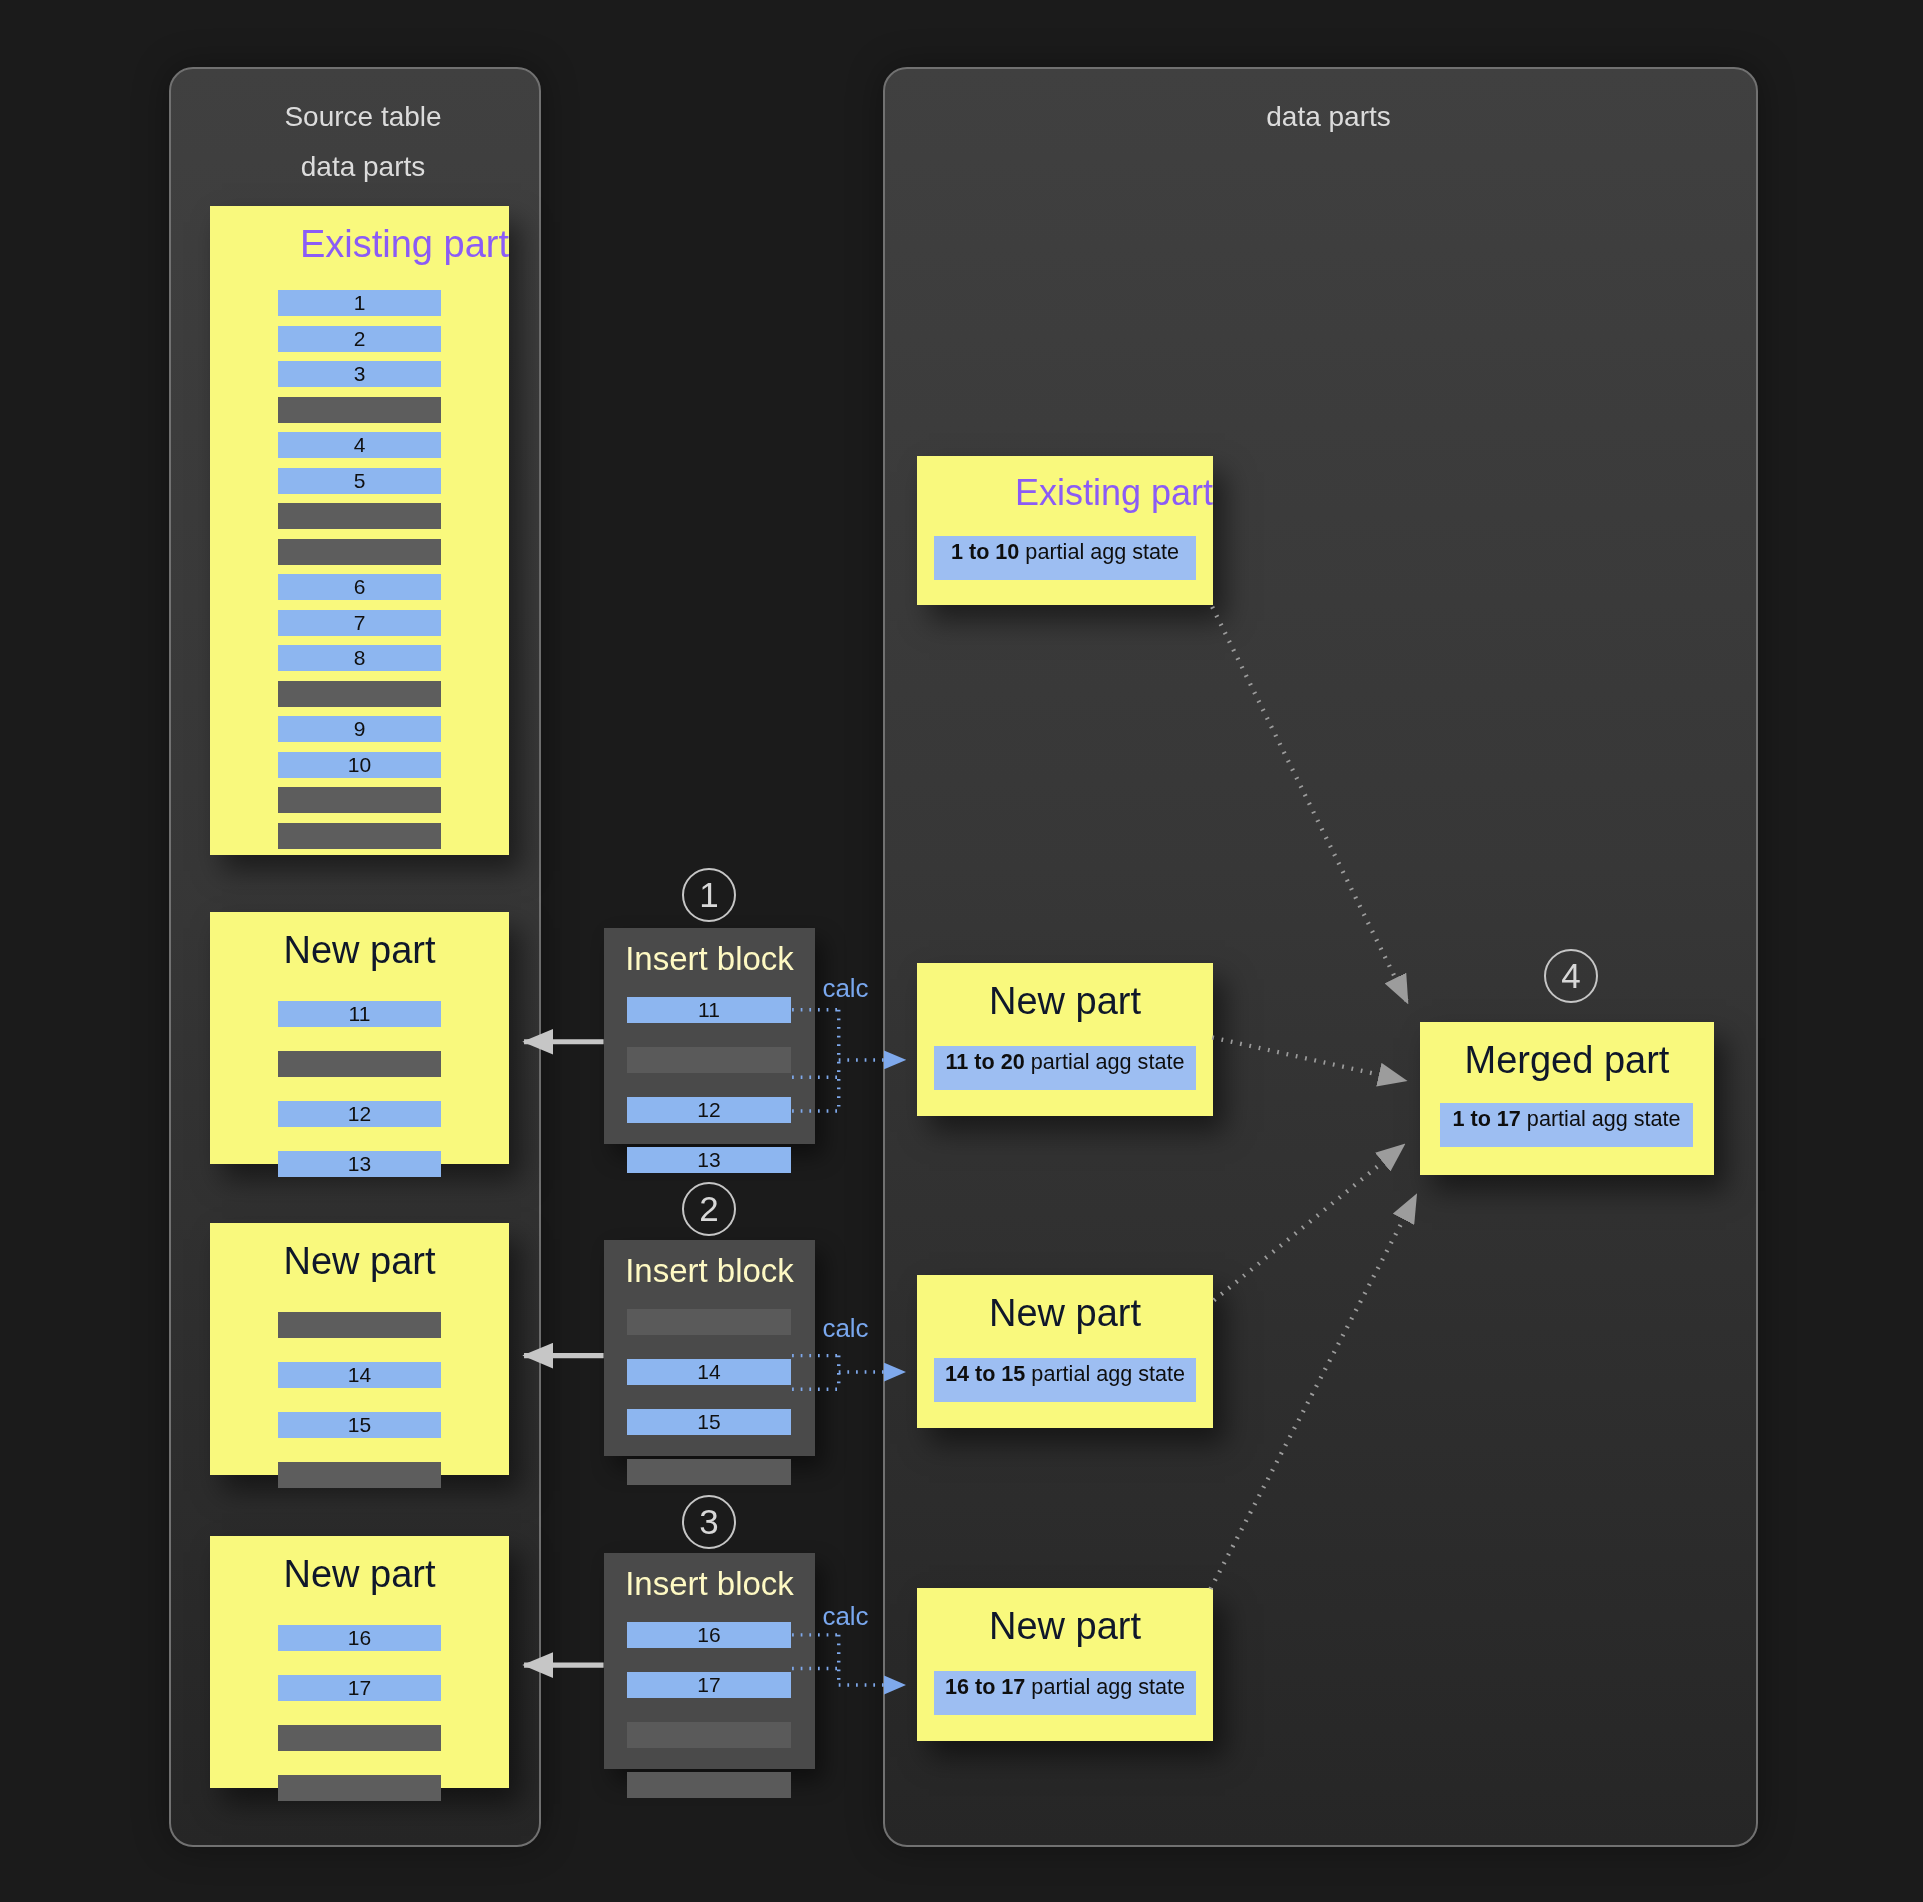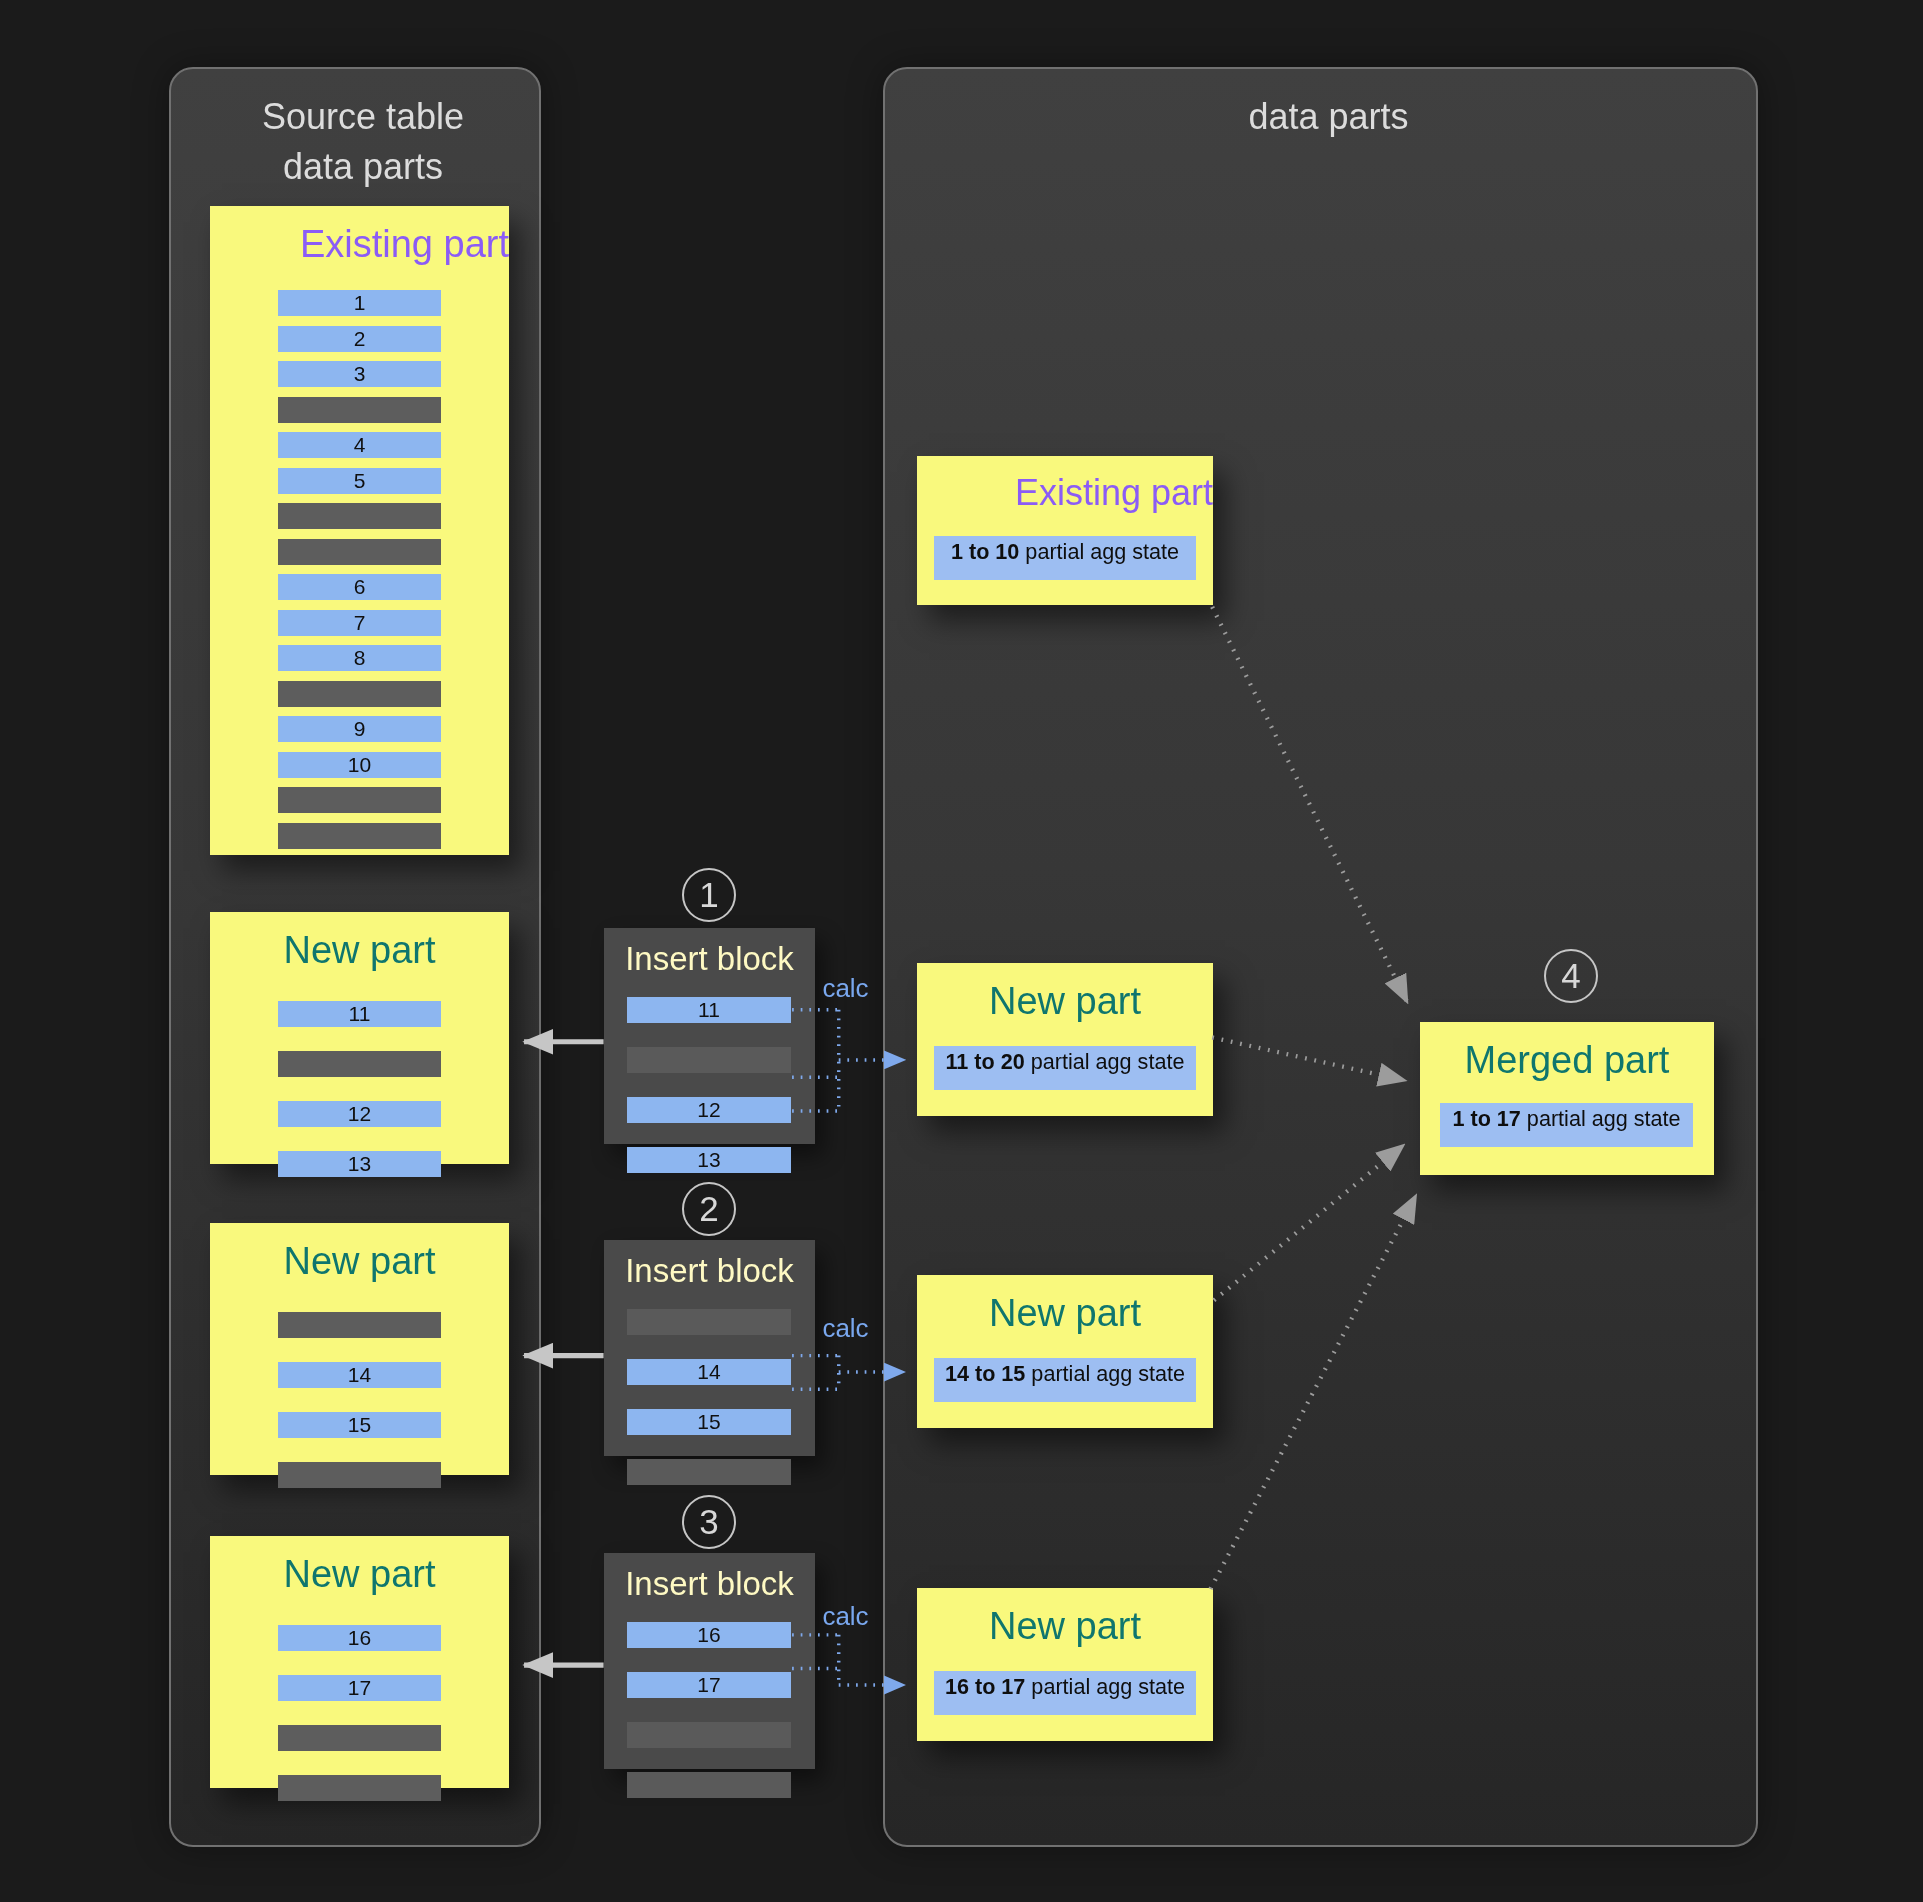--- a/index.html
+++ b/index.html
@@ -3,26 +3,26 @@
 <meta charset="utf-8">
 <style>
   html,body{margin:0;padding:0;background:#1b1b1b;}
   .canvas{position:relative;width:1923px;height:1902px;background:#1b1b1b;
           font-family:"Liberation Sans",sans-serif;overflow:hidden;}
 
   .panel{position:absolute;border:2.6px solid #717171;border-radius:24px;
          background:linear-gradient(180deg,#404040 0%,#373737 45%,#262626 100%);
          box-shadow:0 0 35px rgba(0,0,0,.35);}
   .panel-title{position:absolute;top:22.5px;left:16px;right:0;text-align:center;
-               font-size:36px;line-height:50px;color:#dcdcdc;}
+               font-size:28px;line-height:50px;color:#dcdcdc;}
 
   .part{position:absolute;background:#f9f97d;
         box-shadow:12px 15.6px 26px rgba(0,0,0,.5);}
   .part-title{position:absolute;top:17.3px;left:0;right:0;text-align:center;
-              font-size:38px;color:#0f766e;}
+              font-size:38px;color:#0f172a;}
   .part-title.muted{color:#8b5cf6;text-align:right;}
 
   .rows{position:absolute;display:flex;flex-direction:column;}
   .gap11{gap:9.5px;} .gap9{gap:24px;}
   .row{height:26px;}
   .row.data{background:#8db6f0;color:#101010;font-size:21px;line-height:26px;text-align:center;}
   .row.blank{background:#5d5d5d;}
 
   .iblock{position:absolute;width:211px;height:216px;background:#4a4a4a;
           box-shadow:8.6px 12px 21px rgba(0,0,0,.45);}

